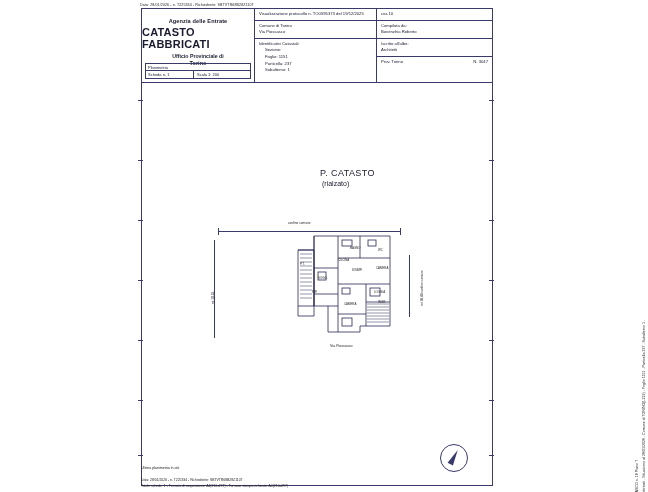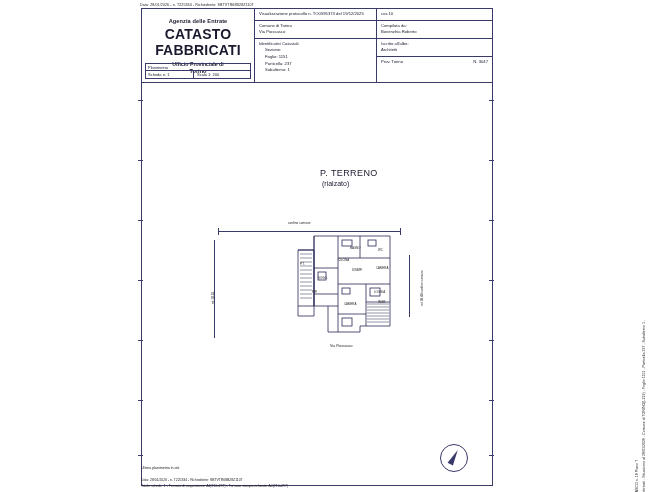--- a/index.html
+++ b/index.html
@@ -72,22 +72,22 @@
     border-top: 0.7px solid #3a3a6a;
   }
   .agenzia {
     text-align: center;
     font-size: 5.6px;
     font-weight: bold;
     margin-top: 9px;
     letter-spacing: 0.1px;
   }
   .catasto {
-    text-align: center;
-    font-size: 14px;
+    text-align: left;
+    font-size: 11px;
     font-weight: bold;
     margin-top: 2px;
     letter-spacing: 0.2px;
   }
   .ufficio {
     text-align: center;
     font-size: 5.2px;
     font-weight: bold;
     margin-top: 2.5px;
   }
@@ -359,21 +359,21 @@
       <div class="cc-line">Architetti</div>
       <div class="cb-sep"></div>
       <div class="cc-line">
         <span>Prov. Torino</span>
         <span class="cc-right">N. 3047</span>
       </div>
     </div>
   </div>
   <div class="hdr-bottom-line"></div>
 
-  <div class="floor-title">P. TERRENO</div>
+  <div class="floor-title">P. CATASTO</div>
   <div class="floor-sub">(rialzato)</div>
 
   <div class="dim-top"></div>
   <div class="dim-top-l"></div>
   <div class="dim-top-r"></div>
   <div class="dim-label-top">confine comune</div>
 
   <div class="dim-left"></div>
   <div class="dim-label-left">mt 18,55</div>
 

